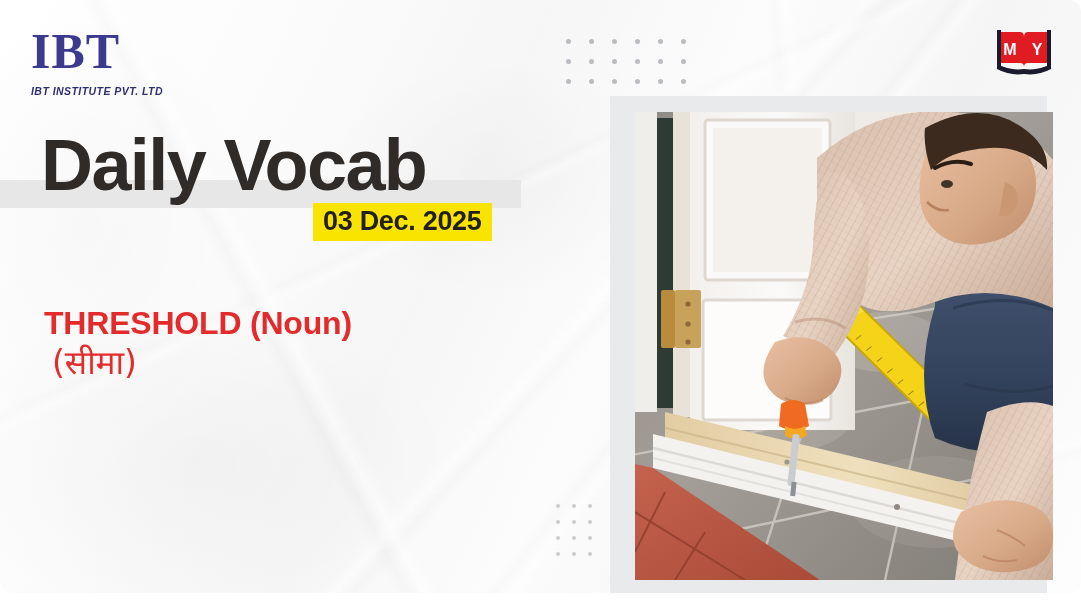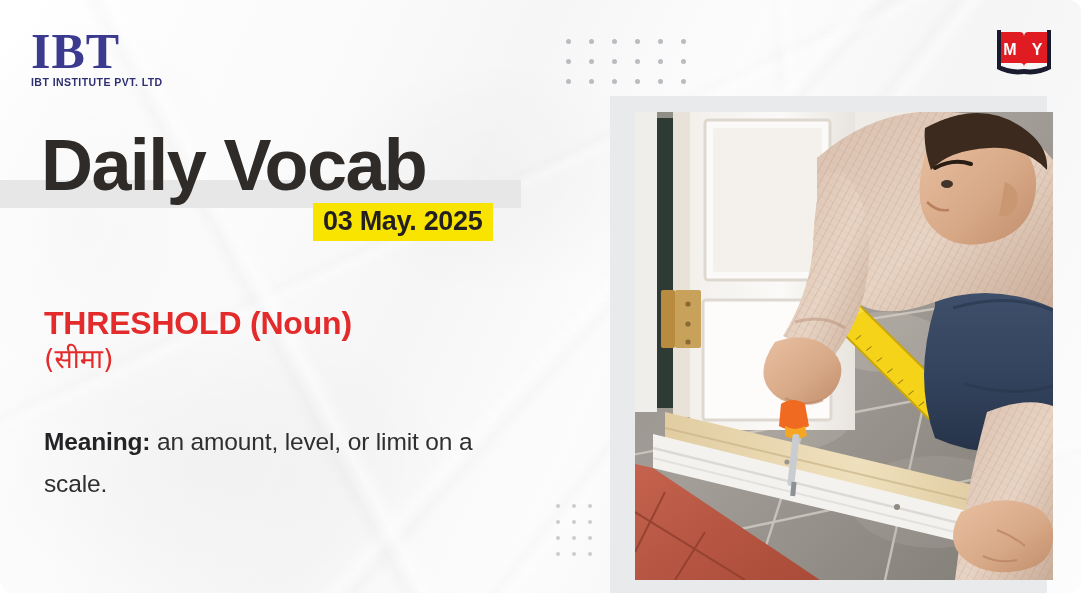--- a/index.html
+++ b/index.html
@@ -57,22 +57,23 @@
     color:#3b3a8f;
     display:block;
   }
   #ibt-logo .ibt-sub {
     display:block;
     font-family:"Liberation Sans", sans-serif;
     font-weight:bold;
     font-size:10.5px;
     letter-spacing:.45px;
     color:#2e2e73;
-    margin-top:0;
-    white-space:nowrap;
+    margin-top:9px;
+    white-space:nowrap;
+    font-style:italic;
   }
 
   
   #my-logo {
     position:absolute; right:28px; top:26px;
     width:58px; height:52px;
   }
 
   
   .dot-grid { position:absolute; display:grid; }
@@ -123,23 +124,23 @@
   #word-line {
     position:absolute; left:44px; top:305px;
     font-size:32px;
     font-weight:bold;
     letter-spacing:-.2px;
     color:#e32b2b;
     line-height:1.18;
     white-space:nowrap;
   }
   #word-translation {
-    position:absolute; left:44px; top:343px;
+    position:absolute; left:52px; top:343px;
     font-family:"DejaVu Sans", sans-serif;
-    font-size:27px;
+    font-size:33px;
     font-weight:normal;
     color:#e32b2b;
     line-height:1.2;
     white-space:nowrap;
   }
 
   
   #meaning-block {
     position:absolute; left:44px; top:421px;
     width:497px;
@@ -218,28 +219,25 @@
     <i></i>
       <i></i>
       <i></i>
     <i></i>
       <i></i>
       <i></i>
   </div>
 
   <div id="title-band"></div>
   <div id="page-title">Daily Vocab</div>
-  <div id="date-badge">03 May. 2025</div>
+  <div id="date-badge">03 Dec. 2025</div>
 
   <div id="word-line">THRESHOLD (Noun)</div>
   <div id="word-translation">(सीमा)</div>
 
-  <div id="meaning-block">
-    <span class="meaning-label">Meaning:</span><span> an amount, level, or limit on a scale.</span>
-  </div>
 
   <div id="photo-panel"></div>
   <div id="photo-frame">
     <svg viewBox="0 0 418 468" preserveAspectRatio="xMidYMid slice">
       <defs>
         <linearGradient id="tileG" x1="0" y1="0" x2="1" y2="1">
           <stop offset="0%" stop-color="#8f8b85"></stop>
           <stop offset="45%" stop-color="#a39e97"></stop>
           <stop offset="100%" stop-color="#7e7a74"></stop>
         </linearGradient>

